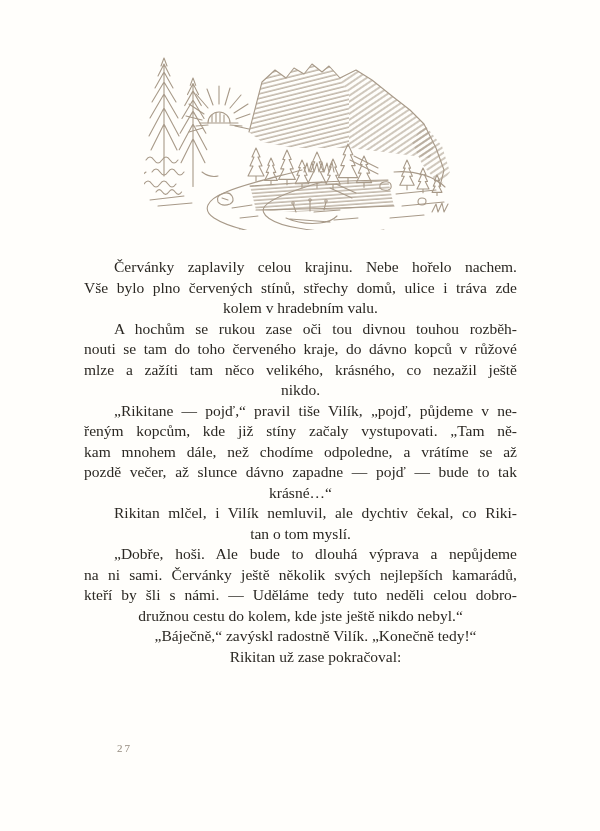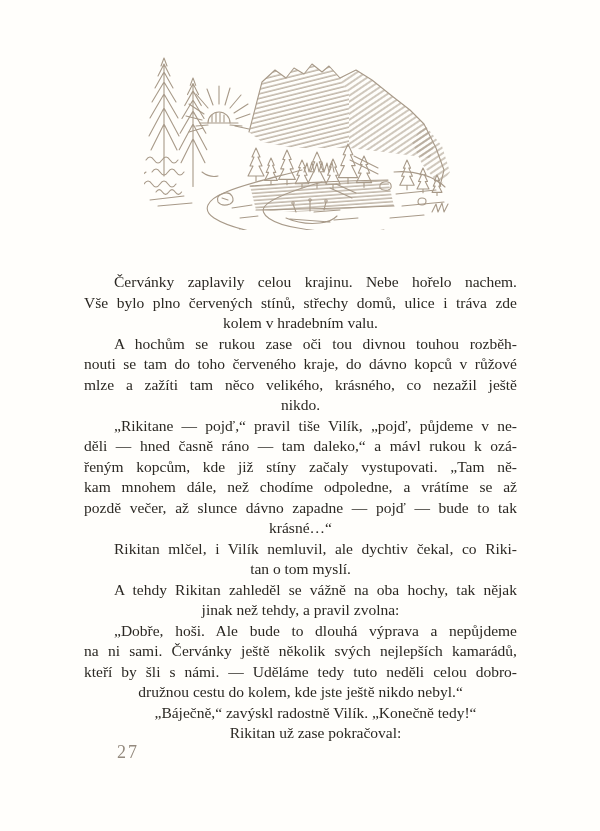--- a/index.html
+++ b/index.html
@@ -13,33 +13,33 @@
   }
   .page{position:absolute;inset:0;}
   .illustration{
     position:absolute;left:144px;top:52px;width:318px;height:178px;
   }
   .illustration svg{display:block;width:100%;height:100%;}
   .illustration path, .illustration line, .illustration circle{
     stroke:#a89a89;fill:none;stroke-width:1.1;stroke-linecap:round;stroke-linejoin:round;
   }
   .textblock{
-    position:absolute;left:84px;top:272px;width:433px;
+    position:absolute;left:84px;top:257px;width:433px;
     font-size:15.5px;
   }
   .line{
     height:20.5px;line-height:20.5px;overflow:hidden;
     text-align:justify;
   }
   .line.j::after{content:"";display:inline-block;width:100%;height:0;}
   .line.last{text-align:center;}
   .line.indent{text-indent:30px;}
   .pagenum{
     position:absolute;left:117px;top:742px;
-    font-size:18px;letter-spacing:2px;color:#948a7e;
+    font-size:11px;letter-spacing:2px;color:#948a7e;
   }
 </style>
 </head>
 <body>
 
 <div class="page">
 
   <div class="illustration" role="img" aria-label="landscape pen sketch: tall spruces, setting sun with rays, hatched mountains, small conifers and a winding valley trail">
     <svg viewBox="0 0 318 178" xmlns="http://www.w3.org/2000/svg">
       <defs>
@@ -131,33 +131,28 @@
         <div class="line last">kolem v hradebním valu.</div>
       </div>
       <div>
         <div class="line indent j">A hochům se rukou zase oči tou divnou touhou rozběh-</div>
         <div class="line j">nouti se tam do toho červeného kraje, do dávno kopců v růžové</div>
         <div class="line j">mlze a zažíti tam něco velikého, krásného, co nezažil ještě</div>
         <div class="line last">nikdo.</div>
       </div>
       <div>
         <div class="line indent j">„Rikitane — pojď,“ pravil tiše Vilík, „pojď, půjdeme v ne-</div>
-        <div class="line j">děli — hned časně ráno — tam daleko,“ a mávl rukou k ozá-</div>
         <div class="line j">řeným kopcům, kde již stíny začaly vystupovati. „Tam ně-</div>
         <div class="line j">kam mnohem dále, než chodíme odpoledne, a vrátíme se až</div>
         <div class="line j">pozdě večer, až slunce dávno zapadne — pojď — bude to tak</div>
         <div class="line last">krásné…“</div>
       </div>
       <div>
         <div class="line indent j">Rikitan mlčel, i Vilík nemluvil, ale dychtiv čekal, co Riki-</div>
         <div class="line last">tan o tom myslí.</div>
-      </div>
-      <div>
-        <div class="line indent j">A tehdy Rikitan zahleděl se vážně na oba hochy, tak nějak</div>
-        <div class="line last">jinak než tehdy, a pravil zvolna:</div>
       </div>
       <div>
         <div class="line indent j">„Dobře, hoši. Ale bude to dlouhá výprava a nepůjdeme</div>
         <div class="line j">na ni sami. Červánky ještě několik svých nejlepších kamarádů,</div>
         <div class="line j">kteří by šli s námi. — Uděláme tedy tuto neděli celou dobro-</div>
         <div class="line last">družnou cestu do kolem, kde jste ještě nikdo nebyl.“</div>
       </div>
       <div>
         <div class="line indent last">„Báječně,“ zavýskl radostně Vilík. „Konečně tedy!“</div>
       </div>

